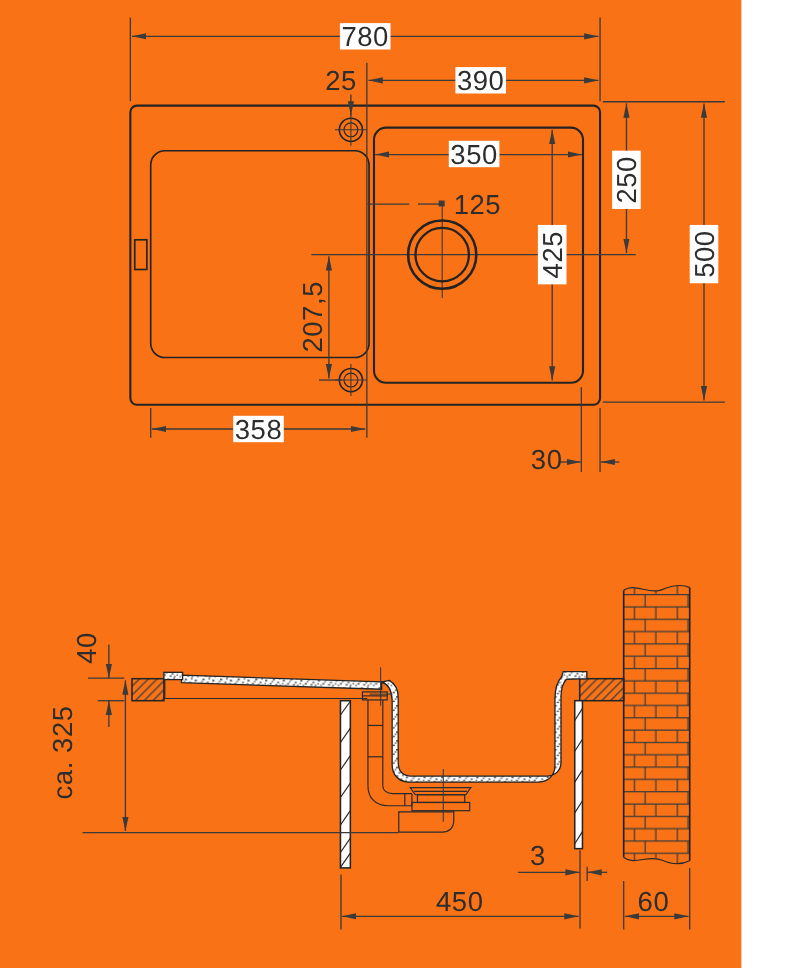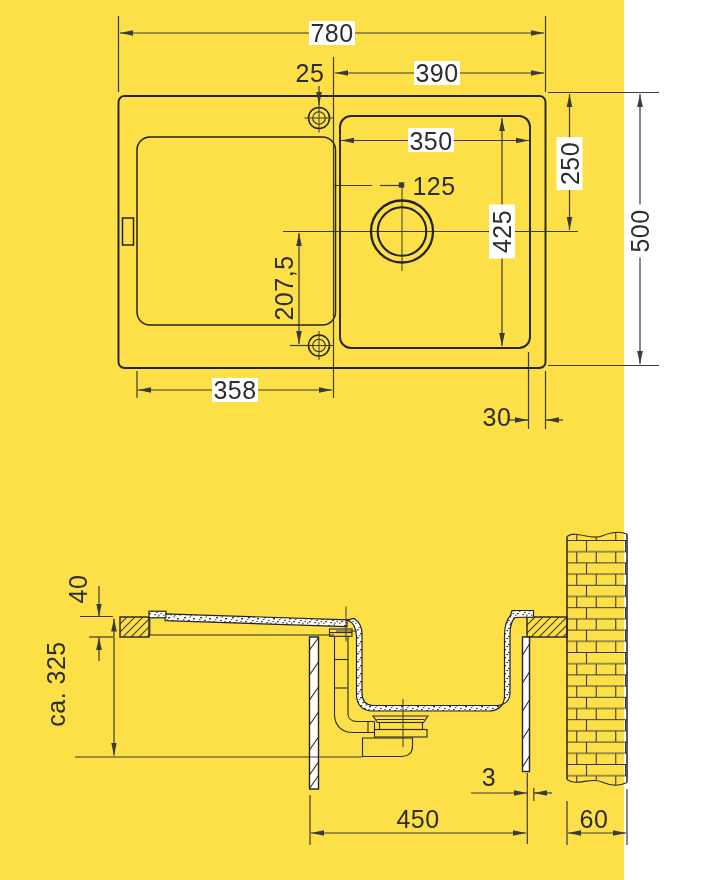--- a/index.html
+++ b/index.html
@@ -1,16 +1,16 @@
 <!DOCTYPE html>
 <html><head>
 <meta charset="utf-8">
 <style>
   html,body{margin:0;padding:0;background:#ffffff;}
-  .page{width:624px;height:880px;background:#fde047;position:relative;}
+  .page{width:674px;height:880px;background:#f97316;position:relative;}
   svg{display:block;}
   .obj{fill:none;stroke:#232323;stroke-width:1.9;stroke-linejoin:round;}
   .obj2{fill:none;stroke:#232323;stroke-width:1.5;}
   .objthin{fill:none;stroke:#2a2a2a;stroke-width:1.1;}
   .dimline{stroke:#3a3a3a;stroke-width:1.2;fill:none;}
   .thin{stroke:#3a3a3a;stroke-width:1;fill:none;}
   .dimtext{font-family:"Liberation Sans",sans-serif;font-size:25px;fill:#2d2d2d;letter-spacing:0.5px;}
   .bg{fill:#ffffff;stroke:none;}
   .speckfill{fill:url(#speck);stroke:#232323;stroke-width:1.2;}
   .hatchfill{fill:url(#hatch);stroke:#232323;stroke-width:1.4;}

